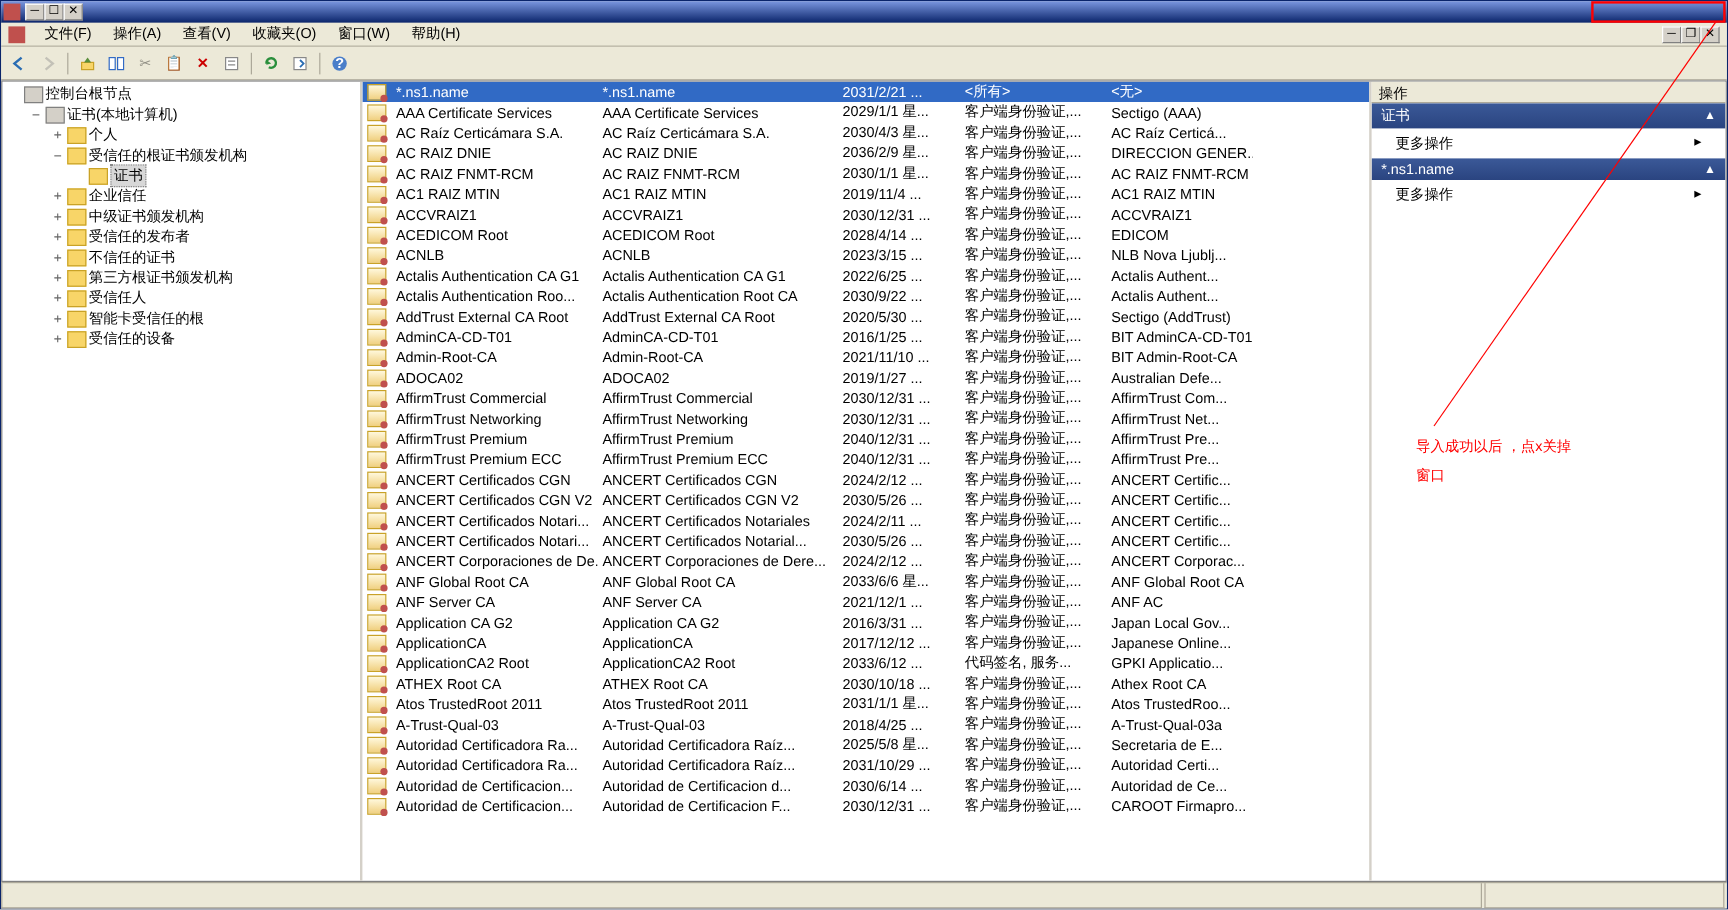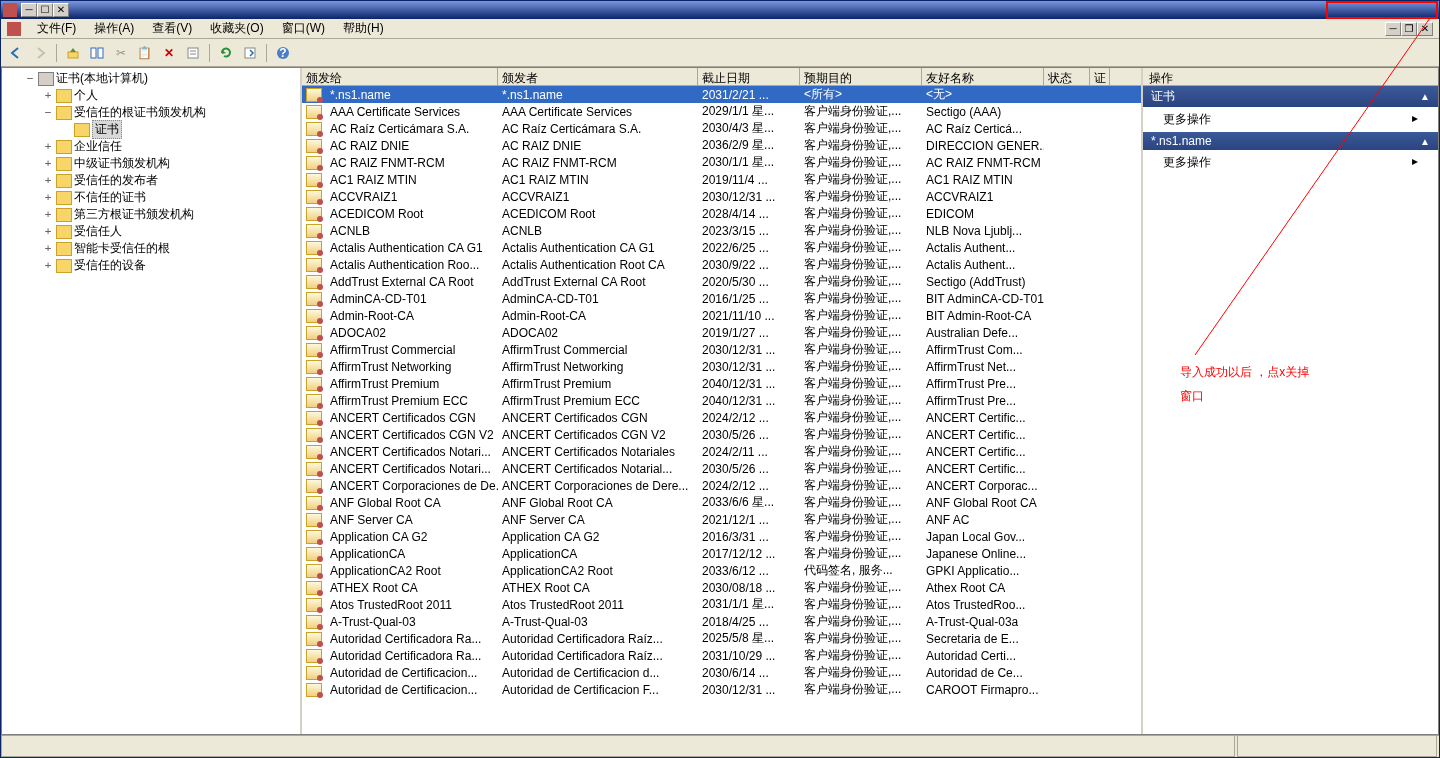--- a/index.html
+++ b/index.html
@@ -135,20 +135,25 @@
     <div class="tbtn">
         <svg width="14" height="14">
           <circle cx="7" cy="7" r="6" fill="#4a7ec9"></circle>
           <text x="7" y="11" text-anchor="middle" fill="#fff" font-size="10" font-weight="bold">?</text>
         </svg>
       </div>
   </div>
 
   <div class="client">
     <div class="tree" id="tree">
+        <div class="tree-item" style="padding-left: 4px;">
+          <span class="tw">&nbsp;</span>
+          <span class="ic cmp"></span>
+          <span class="lbl">控制台根节点</span>
+        </div>
         <div class="tree-item" style="padding-left: 22px;">
           <span class="tw">−</span>
           <span class="ic cmp"></span>
           <span class="lbl">证书(本地计算机)</span>
         </div>
         <div class="tree-item" style="padding-left: 40px;">
           <span class="tw">+</span>
           <span class="ic fld"></span>
           <span class="lbl">个人</span>
         </div>
@@ -197,29 +202,20 @@
           <span class="ic fld"></span>
           <span class="lbl">智能卡受信任的根</span>
         </div>
         <div class="tree-item" style="padding-left: 40px;">
           <span class="tw">+</span>
           <span class="ic fld"></span>
           <span class="lbl">受信任的设备</span>
         </div>
       </div>
     <div class="mid">
-      <div class="listhdr" id="listhdr">
-          <div class="col" style="width: 196px;">颁发给</div>
-          <div class="col" style="width: 200px;">颁发者</div>
-          <div class="col" style="width: 102px;">截止日期</div>
-          <div class="col" style="width: 122px;">预期目的</div>
-          <div class="col" style="width: 122px;">友好名称</div>
-          <div class="col" style="width: 46px;">状态</div>
-          <div class="col" style="width: 20px;">证</div>
-        </div>
       <div class="listbody" id="listbody">
           <div class="row sel">
             <span class="ic"></span>
             <span class="cell" style="width:172px">*.ns1.name</span>
             <span class="cell" style="width:200px">*.ns1.name</span>
             <span class="cell" style="width:102px">2031/2/21 ...</span>
             <span class="cell" style="width:122px">&lt;所有&gt;</span>
             <span class="cell" style="width:122px">&lt;无&gt;</span>
             <span class="cell" style="width:46px"></span>
             <span class="cell" style="width:20px"></span>
@@ -501,21 +497,21 @@
             <span class="cell" style="width:102px">2033/6/12 ...</span>
             <span class="cell" style="width:122px">代码签名, 服务...</span>
             <span class="cell" style="width:122px">GPKI Applicatio...</span>
             <span class="cell" style="width:46px"></span>
             <span class="cell" style="width:20px"></span>
           </div>
           <div class="row">
             <span class="ic"></span>
             <span class="cell" style="width:172px">ATHEX Root CA</span>
             <span class="cell" style="width:200px">ATHEX Root CA</span>
-            <span class="cell" style="width:102px">2030/08/18 ...</span>
+            <span class="cell" style="width:102px">2030/10/18 ...</span>
             <span class="cell" style="width:122px">客户端身份验证,...</span>
             <span class="cell" style="width:122px">Athex Root CA</span>
             <span class="cell" style="width:46px"></span>
             <span class="cell" style="width:20px"></span>
           </div>
           <div class="row">
             <span class="ic"></span>
             <span class="cell" style="width:172px">Atos TrustedRoot 2011</span>
             <span class="cell" style="width:200px">Atos TrustedRoot 2011</span>
             <span class="cell" style="width:102px">2031/1/1 星...</span>

